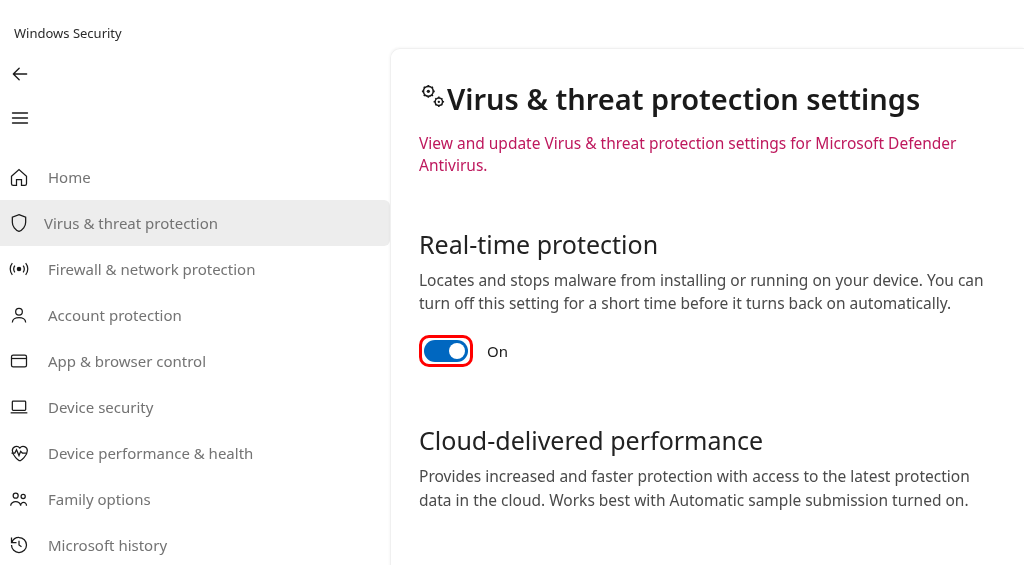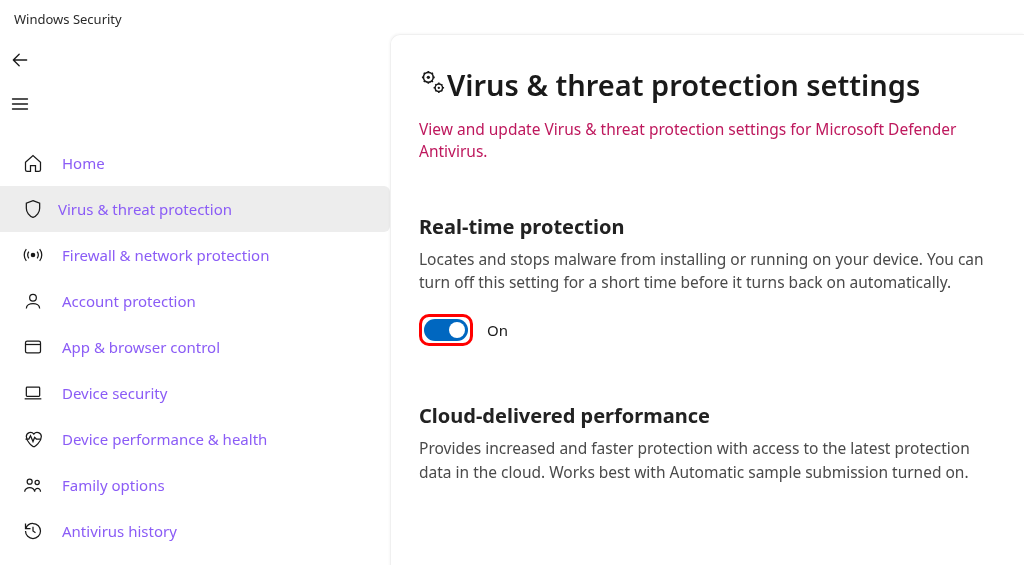--- a/index.html
+++ b/index.html
@@ -7,21 +7,21 @@
     font-family: "Segoe UI", -apple-system, system-ui, sans-serif;
     background: #ffffff;
     color: #1a1a1a;
     width: 1024px;
     height: 565px;
     overflow: hidden;
     position: relative;
   }
   .app-title {
     font-size: 13px;
-    padding: 10px 14px 6px;
+    padding: 24px 14px 6px;
     color: #2a2a2a;
   }
   .layout {
     display: flex;
     height: calc(100% - 30px);
   }
   .sidebar {
     width: 390px;
     flex-shrink: 0;
     padding-top: 6px;
@@ -35,25 +35,25 @@
     margin-left: 10px;
     margin-bottom: 4px;
     cursor: pointer;
   }
   .icon-btn svg { width: 20px; height: 20px; }
   .nav-list { margin-top: 16px; }
   .nav-item {
     display: flex;
     align-items: center;
     height: 46px;
-    padding-left: 22px;
+    padding-left: 8px;
     gap: 18px;
     cursor: pointer;
     font-size: 15px;
-    color: #8b5cf6;
+    color: #737373;
   }
   .nav-item.selected {
     background: #ededed;
     border-radius: 0 6px 6px 0;
     gap: 14px;
   }
   .nav-icon {
     width: 22px;
     height: 22px;
     display: flex;
@@ -83,22 +83,22 @@
     font-weight: 600;
     color: #1a1a1a;
   }
   .page-desc {
     font-size: 15.5px;
     color: #be185d;
     line-height: 1.45;
     margin-bottom: 50px;
   }
   .section-title {
-    font-size: 20px;
-    font-weight: 700;
+    font-size: 25px;
+    font-weight: 400;
     color: #222;
     margin-bottom: 8px;
   }
   .section-desc {
     font-size: 15.5px;
     color: #4a4a4a;
     line-height: 1.5;
     margin-bottom: 20px;
     max-width: 580px;
   }
@@ -226,21 +226,21 @@
           </span>
         <span>Family options</span>
       </div>
       <div class="nav-item">
         <span class="nav-icon">
             <svg viewBox="0 0 24 24">
               <path d="M3 12a9 9 0 109-9 9 9 0 00-8.5 6M3 3v6h6"></path>
               <path d="M12 7v5l3 2"></path>
             </svg>
           </span>
-        <span>Antivirus history</span>
+        <span>Microsoft history</span>
       </div>
     </nav>
   </aside>
 
   <main class="content">
     <div class="page-head">
       <span>
         <svg viewBox="0 0 24 24" fill="#1a1a1a">
             <circle cx="8" cy="8" r="4.2" fill="none" stroke="#1a1a1a" stroke-width="1.4"></circle>
             <circle cx="8" cy="8" r="1.4"></circle>

